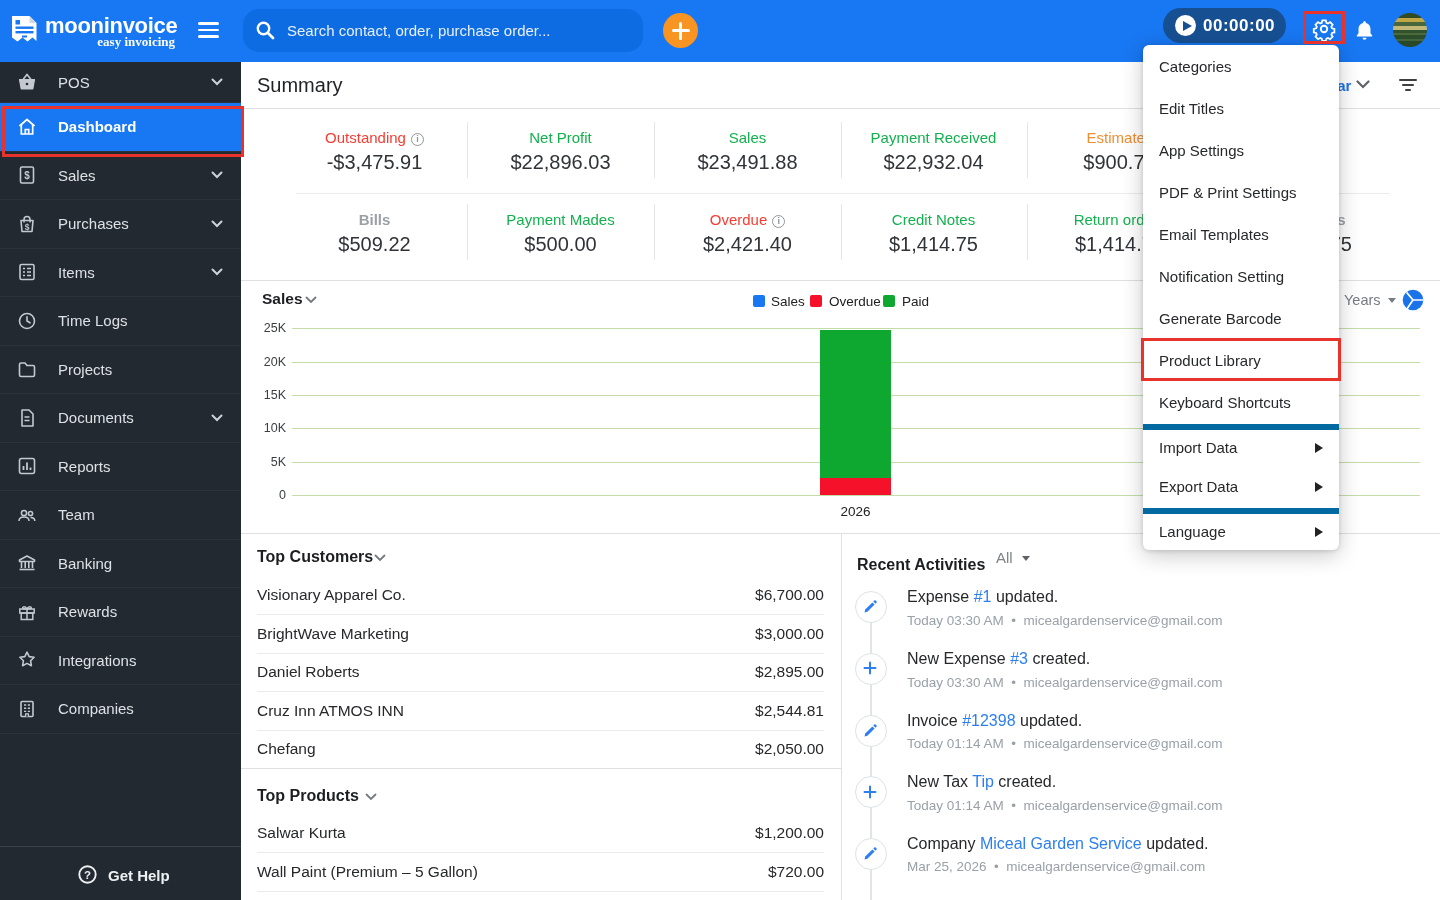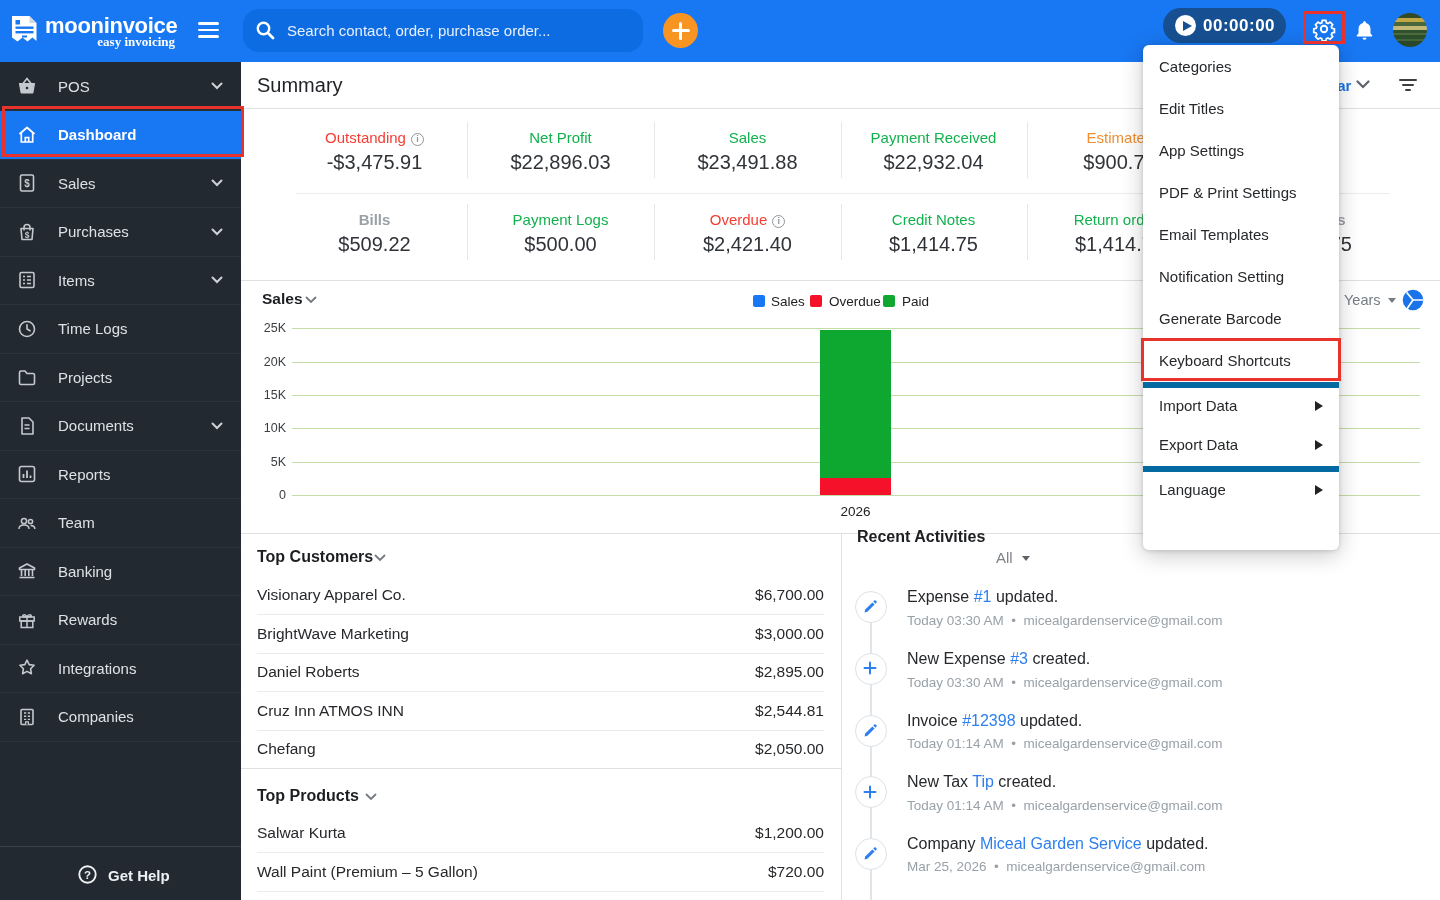--- a/index.html
+++ b/index.html
@@ -100,21 +100,21 @@
     <div class="vline" style="left:841px;top:122px;height:56px;"></div>
     <div class="vline" style="left:1027px;top:122px;height:56px;"></div>
     <div class="vline" style="left:1214px;top:122px;height:56px;"></div>
     <div class="hline" style="left:296px;top:193px;width:1094px;background:#ececec;"></div>
 
     <div class="stat" style="left:281px;top:211px;">
         <div class="sl grey">Bills</div>
         <div class="sv">$509.22</div>
       </div>
     <div class="stat" style="left:467px;top:211px;">
-        <div class="sl green">Payment Logs</div>
+        <div class="sl green">Payment Mades</div>
         <div class="sv">$500.00</div>
       </div>
     <div class="stat" style="left:654px;top:211px;">
         <div class="sl red">Overdue<span class="info">i</span></div>
         <div class="sv">$2,421.40</div>
       </div>
     <div class="stat" style="left:840px;top:211px;">
         <div class="sl green">Credit Notes</div>
         <div class="sv">$1,414.75</div>
       </div>
@@ -186,21 +186,21 @@
 
     <div class="abs h16" style="left:257px;top:787px;">Top Products</div>
     <svg class="abs" style="left:365px;top:793px" width="12" height="8" viewBox="0 0 12 8">
         <path fill="none" stroke="#73797e" stroke-width="1.8" stroke-linecap="round" d="M1.5 1.5 6 6l4.5-4.5"></path>
       </svg>
     <div class="lrow" style="top:824px;">Salwar Kurta<span class="amt">$1,200.00</span></div>
     <div class="rowline" style="top:852px;"></div>
     <div class="lrow" style="top:862.5px;">Wall Paint (Premium – 5 Gallon)<span class="amt">$720.00</span></div>
     <div class="rowline" style="top:890.5px;"></div>
 
-    <div class="abs h16" style="left:857px;top:528px;">Recent Activities</div>
+    <div class="abs h16" style="left:857px;top:556px;">Recent Activities</div>
     <div class="abs" style="left:996px;top:549px;font-size:15px;color:#7d8389;">All</div>
     <div class="abs" style="left:1022px;top:556px;width:0;height:0;border-top:5.5px solid #5f6368;border-left:4.5px solid transparent;border-right:4.5px solid transparent;"></div>
     <div class="abs" style="left:870px;top:610px;width:1.5px;height:290px;background:#e1e5e9;"></div>
     <div class="acirc" style="top:591px;">
         <svg style="position:absolute;left:8px;top:8px" width="13" height="13" viewBox="0 0 13 13">
           <path fill="#2d7ff0" d="M1.2 9.6 8.4 2.4l2.2 2.2-7.2 7.2-2.9.7z"></path>
           <path fill="#2d7ff0" d="M9.3 1.5l.9-.9a1.1 1.1 0 0 1 1.5 0l.7.7a1.1 1.1 0 0 1 0 1.5l-.9.9z"></path>
         </svg>
       </div>
     <div class="atitle" style="top:588px;">Expense <span class="blue">#1</span> updated.</div>
@@ -274,21 +274,21 @@
       </svg>
     <svg class="abs" style="left:1355px;top:20px" width="19" height="21" viewBox="0 0 21 23">
         <path fill="#fff" d="M10.5 1.2c.9 0 1.6.7 1.6 1.6v.5c2.9.7 5 3.3 5 6.4v4.8l1.9 2.5c.3.5 0 1.1-.6 1.1H2.6c-.6 0-.9-.6-.6-1.1l1.9-2.5V9.7c0-3.1 2.1-5.7 5-6.4v-.5c0-.9.7-1.6 1.6-1.6z"></path>
         <path fill="#fff" d="M8.3 19.5h4.4a2.2 2.2 0 0 1-4.4 0z"></path>
       </svg>
     <div id="avatar"></div>
     <div id="gearbox"></div>
   </div>
 
   <div id="sidebar">
-    <div class="srow" style="height:49px">
+    <div class="srow" style="height:41px">
         <svg class="ic" viewBox="0 0 20 20">
           <path fill="currentColor" stroke="currentColor" stroke-width="1.2" stroke-linejoin="round" d="M2.5 7.5h15l-1.7 9.5H4.2Z"></path>
           <path fill="none" stroke="currentColor" stroke-width="1.6" d="M6.2 7.3 10 2.6l3.8 4.7"></path>
           <circle cx="10" cy="12" r="1.3" fill="#232930"></circle>
         </svg>
         <span class="lbl">POS</span>
         <svg class="chev" width="12" height="8" viewBox="0 0 12 8">
           <path fill="none" stroke="#ccd2d8" stroke-width="2" stroke-linecap="round" d="M1.5 1.5 6 6l4.5-4.5"></path>
         </svg>
       </div>
@@ -412,19 +412,20 @@
   <div id="dashbox"></div>
 
   <div id="menu">
     <div class="mi">Categories</div>
     <div class="mi">Edit Titles</div>
     <div class="mi">App Settings</div>
     <div class="mi">PDF &amp; Print Settings</div>
     <div class="mi">Email Templates</div>
     <div class="mi">Notification Setting</div>
     <div class="mi">Generate Barcode</div>
+    <div class="mi">Product Library</div>
     <div class="mi">Keyboard Shortcuts</div>
     <div class="mi bt">Import Data<span class="arr"></span></div>
     <div class="mi">Export Data<span class="arr"></span></div>
     <div class="mi bt">Language<span class="arr"></span></div>
   </div>
   <div id="plbox"></div>
 </div>
 
 </body></html>

